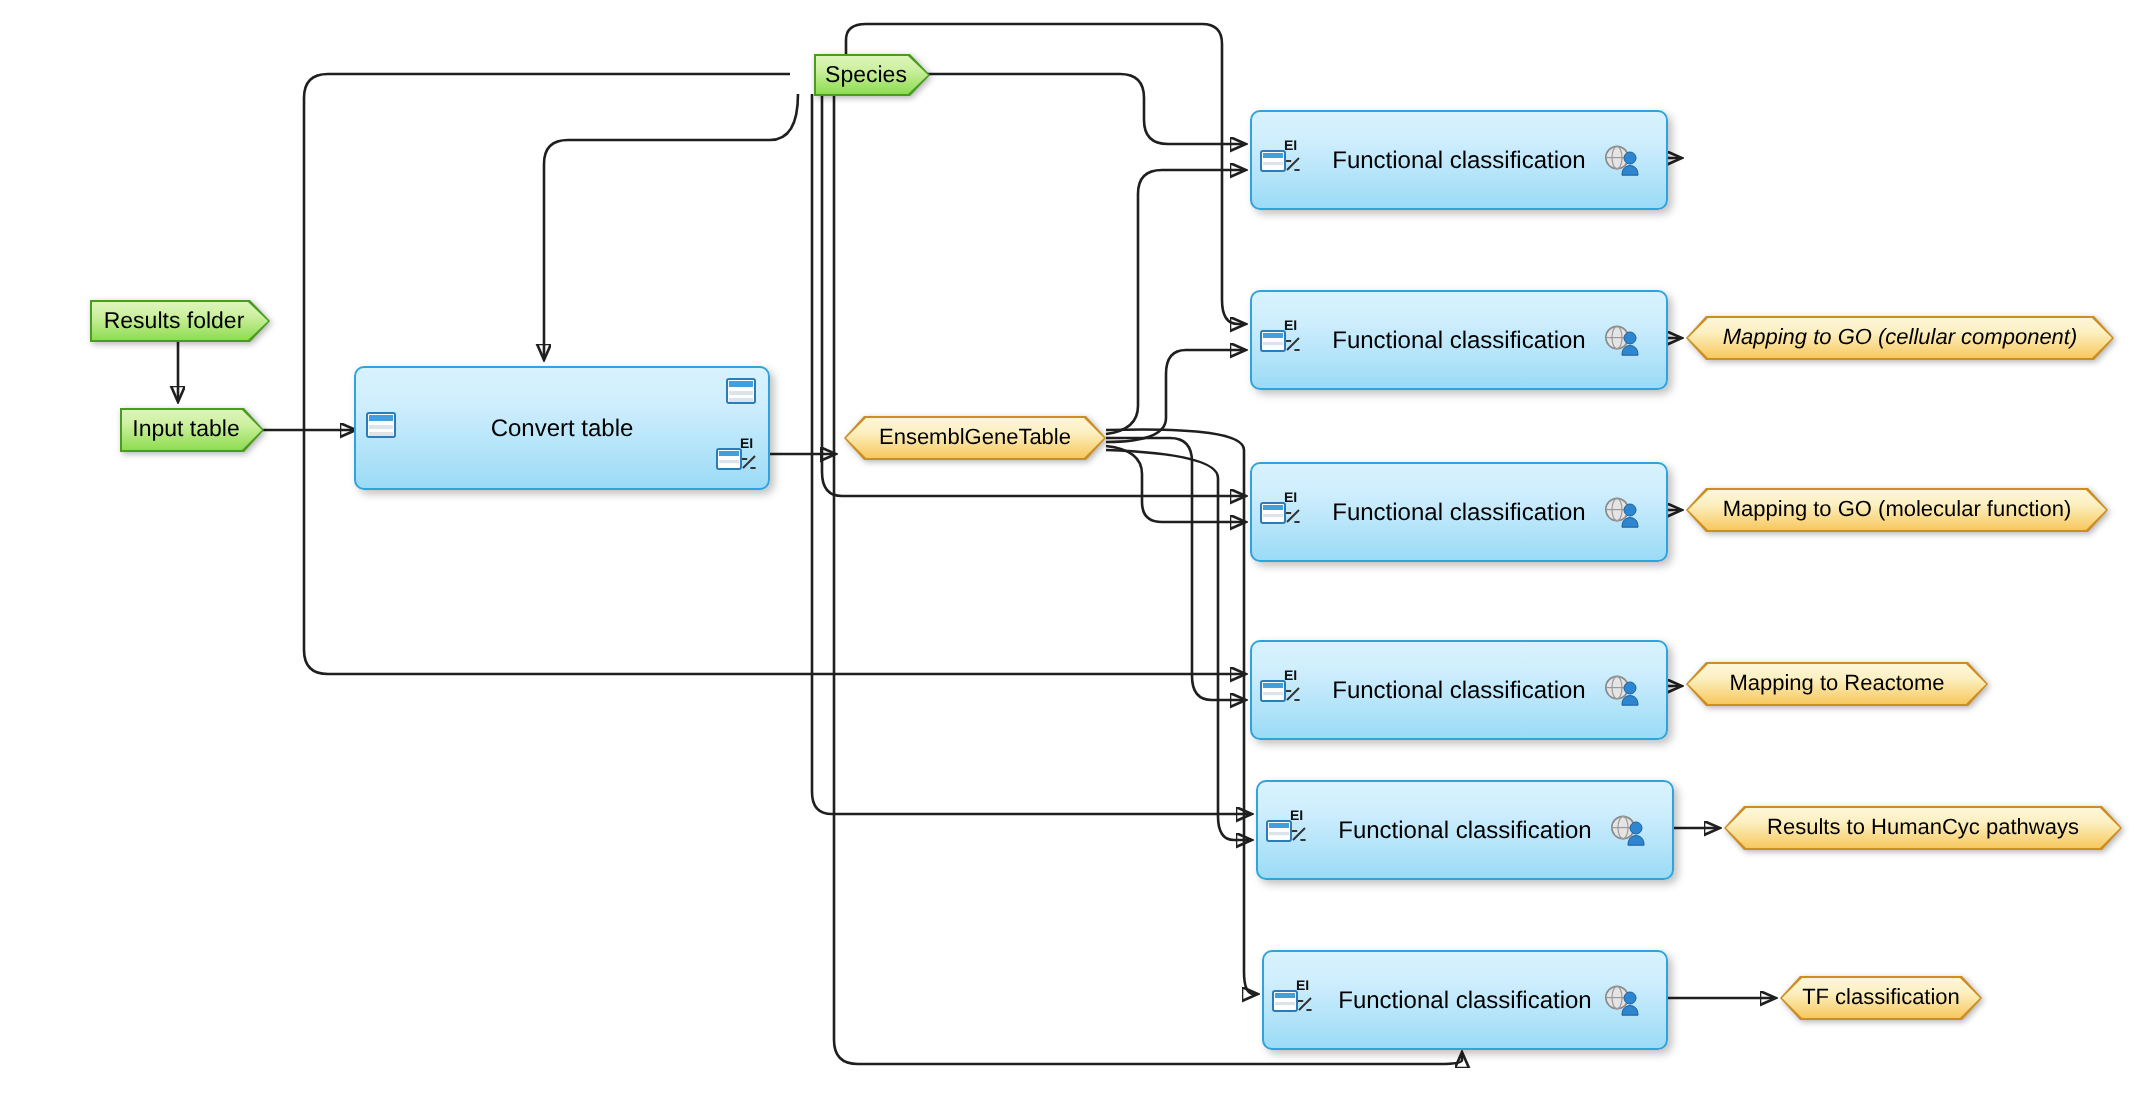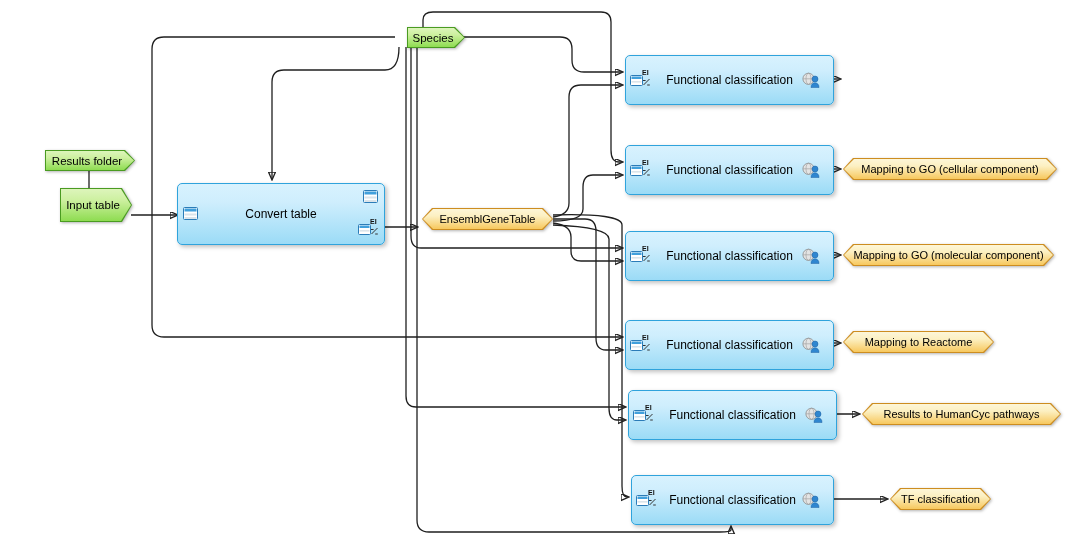--- a/index.html
+++ b/index.html
@@ -89,21 +89,21 @@
     <div class="f"></div>
     <div class="nlabel">Species</div>
   </div>
 
   <div class="pent" style="left:45px;top:150px;width:90px;height:21px;">
     <div class="b"></div>
     <div class="f"></div>
     <div class="nlabel">Results folder</div>
   </div>
 
-  <div class="pent" style="left:60px;top:188px;width:72px;height:34px;">
+  <div class="pent" style="left:60px;top:204px;width:72px;height:22px;">
     <div class="b"></div>
     <div class="f"></div>
     <div class="nlabel">Input table</div>
   </div>
 
   <div class="abox" style="left:177px;top:183px;width:206px;height:60px;">
     <div class="nlabel">Convert table</div>
     <span class="icon" style="left:5px;top:22px;">
       <svg width="15" height="13">
           <rect x="0.5" y="0.5" width="14" height="12" rx="1" fill="#fff" stroke="#2b7cb8"></rect>
@@ -262,29 +262,29 @@
       <svg width="20" height="16">
           <circle cx="6.5" cy="6.8" r="5.6" fill="#e4e4e4" stroke="#8a8a8a" stroke-width="0.8"></circle>
           <ellipse cx="6.5" cy="6.8" rx="2.5" ry="5.6" fill="none" stroke="#9a9a9a" stroke-width="0.6"></ellipse>
           <path d="M1,6.8 h11" stroke="#9a9a9a" stroke-width="0.6"></path>
           <circle cx="13" cy="7" r="3" fill="#2f86d0" stroke="#1d5f9e" stroke-width="0.5"></circle>
           <path d="M9,15.6 c0-3.4 1.8-4.8 4-4.8 c2.2,0 4,1.4 4,4.8 z" fill="#2f86d0" stroke="#1d5f9e" stroke-width="0.5"></path>
         </svg>
     </span>
   </div>
 
-  <div class="hex" style="left:843px;top:158px;width:214px;height:22px;">
+  <div class="hex" style="left:843px;top:158px;width:214px;height:22px;font-style:italic;">
     <div class="b"></div>
       <div class="f"></div>
     <div class="nlabel">Mapping to GO (cellular component)</div>
   </div>
   <div class="hex" style="left:843px;top:244px;width:211px;height:22px;">
     <div class="b"></div>
       <div class="f"></div>
-    <div class="nlabel">Mapping to GO (molecular component)</div>
+    <div class="nlabel">Mapping to GO (molecular function)</div>
   </div>
   <div class="hex" style="left:843px;top:331px;width:151px;height:22px;">
     <div class="b"></div>
       <div class="f"></div>
     <div class="nlabel">Mapping to Reactome</div>
   </div>
   <div class="hex" style="left:862px;top:403px;width:199px;height:22px;">
     <div class="b"></div>
       <div class="f"></div>
     <div class="nlabel">Results to HumanCyc pathways</div>

